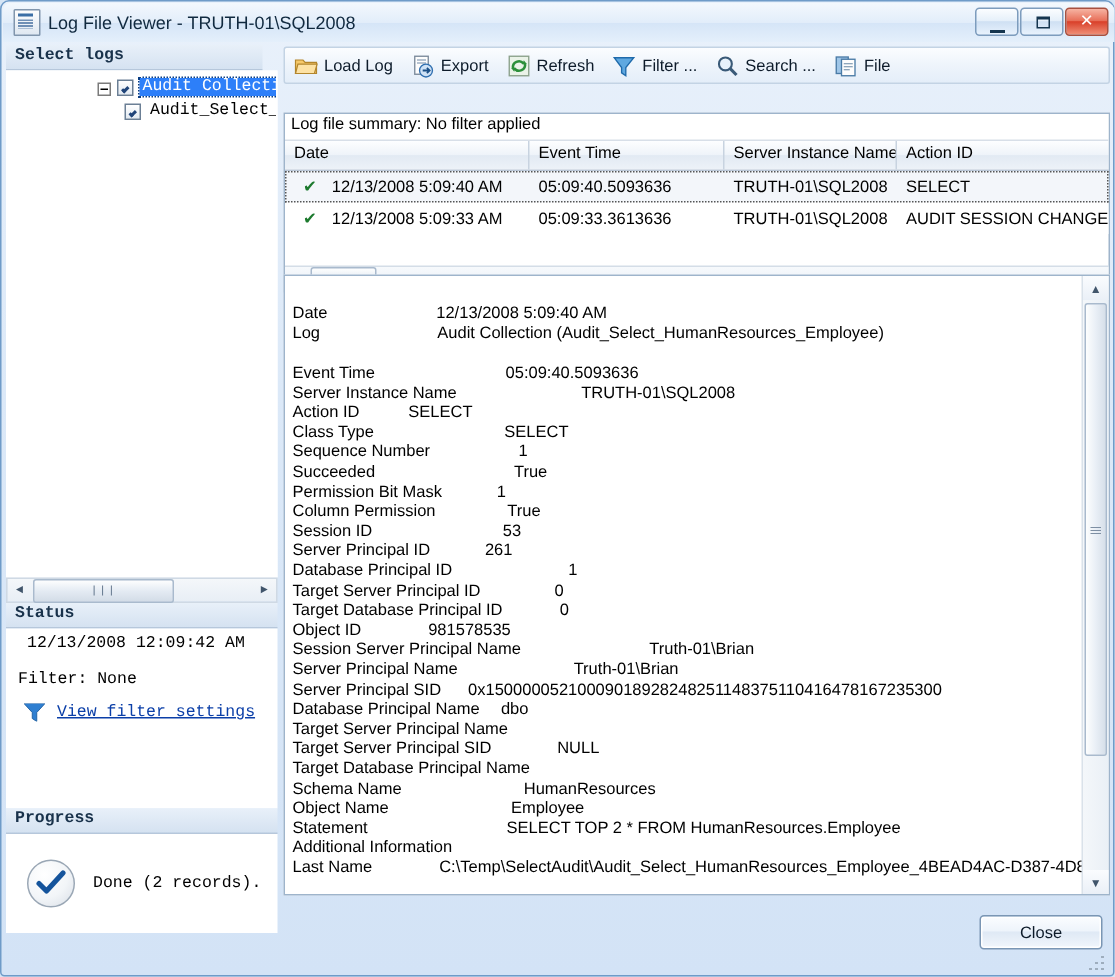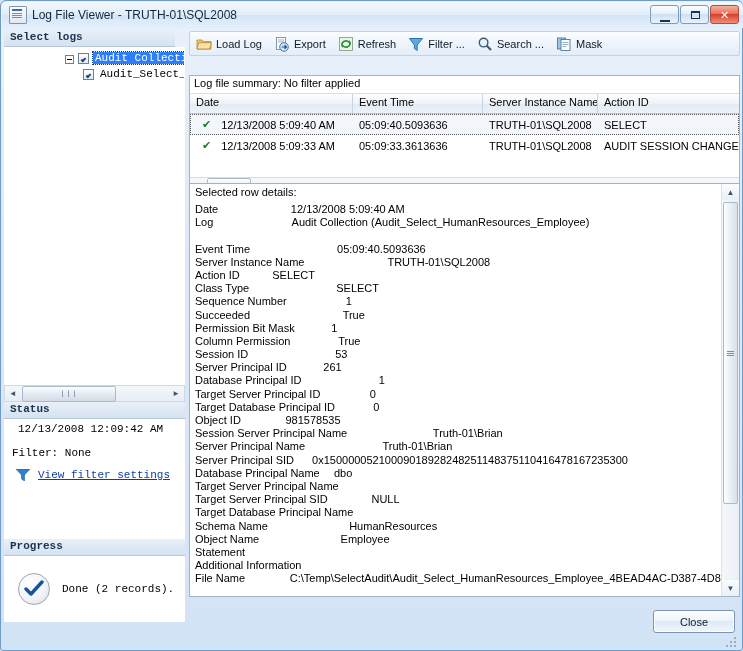--- a/index.html
+++ b/index.html
@@ -370,21 +370,21 @@
     <div class="tb-item">
       <span class="ic">
         <svg width="16" height="16" viewBox="0 0 16 16">
           <rect x="1.5" y="2" width="8" height="11" fill="#9fc6e8" stroke="#4a7ba6" stroke-width="0.9"></rect>
           <rect x="5" y="3.5" width="9" height="11" fill="#fdfdfd" stroke="#4a7ba6" stroke-width="0.9"></rect>
           <rect x="6.5" y="6" width="6" height="0.9" fill="#8fa6bb"></rect>
           <rect x="6.5" y="8" width="6" height="0.9" fill="#8fa6bb"></rect>
           <rect x="6.5" y="10" width="4" height="0.9" fill="#8fa6bb"></rect>
         </svg>
       </span>
-      <span class="tb-label">Mask</span>
+      <span class="tb-label">File</span>
     </div>
   </div>
 
   <div class="grid-wrap">
     <div class="grid-summary">Log file summary: No filter applied</div>
 
     <div class="grid-head">
       <div class="gh" style="width:163px">Date</div>
       <div class="gh" style="width:130px">Event Time</div>
       <div class="gh" style="width:115px">Server Instance Name</div>
@@ -413,21 +413,20 @@
 
     <div class="grid-hscroll">
       <span class="hs-arrow">◄</span>
       <span class="gs-thumb">❘❘❘</span>
       <span class="hs-spacer"></span>
       <span class="hs-arrow">►</span>
     </div>
   </div>
 
   <div class="details-wrap">
-    <div class="det-title">Selected row details:</div>
     <div class="det-scroll" id="det-lines">
         <div class="det-line">
           <span class="det-k">Date</span>
           <span class="det-v" style="margin-left: 72.6px;">12/13/2008 5:09:40 AM</span>
         </div>
         <div class="det-line">
           <span class="det-k">Log</span>
           <span class="det-v" style="margin-left: 78.2px;">Audit Collection (Audit_Select_HumanResources_Employee)</span>
         </div>
         <div class="det-line">
@@ -521,27 +520,28 @@
         <div class="det-line">
           <span class="det-k">Schema Name</span>
           <span class="det-v" style="margin-left: 81.4px;">HumanResources</span>
         </div>
         <div class="det-line">
           <span class="det-k">Object Name</span>
           <span class="det-v" style="margin-left: 81.4px;">Employee</span>
         </div>
         <div class="det-line">
           <span class="det-k">Statement</span>
+          <span class="det-v" style="margin-left: 92.6px;">SELECT TOP 2 * FROM HumanResources.Employee</span>
         </div>
         <div class="det-line">
           <span class="det-k">Additional Information</span>
           <span class="det-v" style="margin-left: 19.8px;"></span>
         </div>
         <div class="det-line">
-          <span class="det-k">File Name</span>
+          <span class="det-k">Last Name</span>
           <span class="det-v" style="margin-left: 44.6px;">C:\Temp\SelectAudit\Audit_Select_HumanResources_Employee_4BEAD4AC-D387-4D81</span>
         </div>
       </div>
     <div class="vscroll">
       <div class="vs-arrow">▲</div>
       <div class="vs-thumb">
           <span class="vs-grip"></span>
         </div>
       <div class="vs-arrow bottom">▼</div>
     </div>

